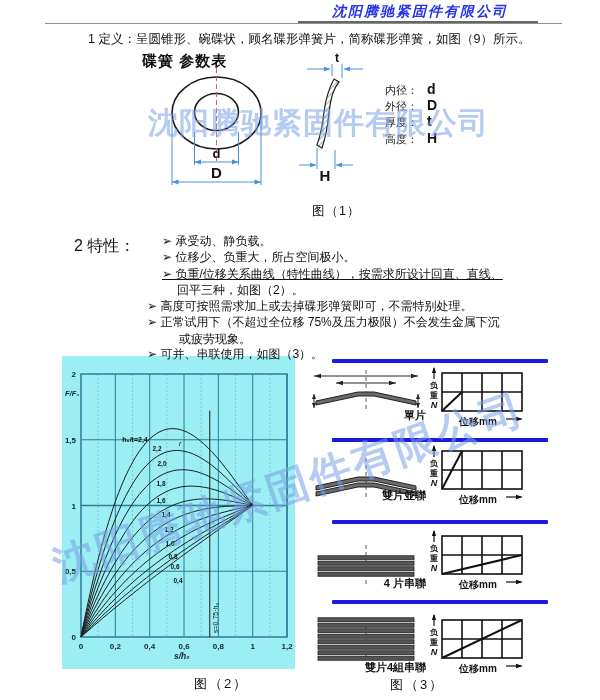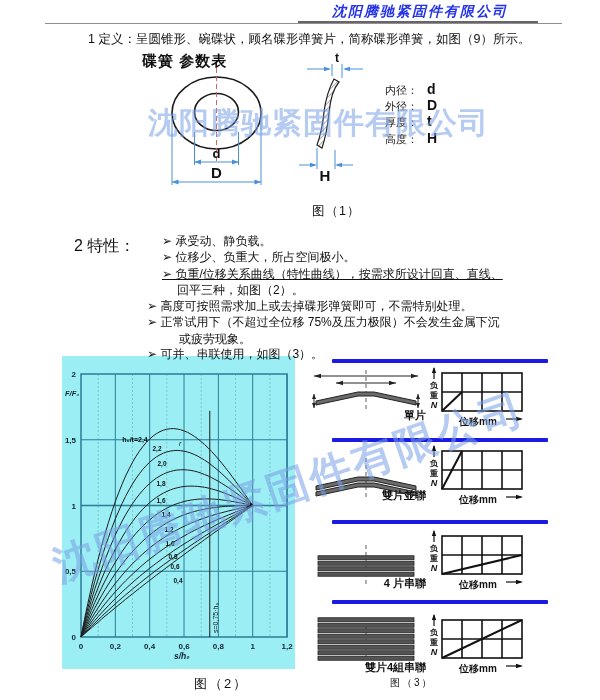--- a/index.html
+++ b/index.html
@@ -10,21 +10,21 @@
   #company-header{left:298px;top:3px;width:244px;text-align:center;
       font-size:14px;font-weight:bold;font-style:italic;letter-spacing:2px;}
   #header-rule{left:45px;top:23px;width:517px;height:1px;background:#8f8f8f;}
   #header-rule2{left:298px;top:21px;width:240px;height:2px;background:#666;}
   #def-line{left:88px;top:31px;font-size:12.5px;}
   #fig1-caption{left:277px;top:203px;font-size:12.5px;letter-spacing:1px;margin-left:35px;}
   #sec2-heading{left:74px;top:204px;font-size:16px;margin-top:32px;}
   .bullet-line{font-size:12px;}
   #fig2-block{left:62px;top:356px;width:233px;height:313px;}
   #fig2-caption{left:150px;top:675px;font-size:13px;letter-spacing:2px;margin-left:44px;}
-  #fig3-caption{left:390px;top:676px;font-size:10px;letter-spacing:2px;}
+  #fig3-caption{left:390px;top:676px;font-size:13px;letter-spacing:2px;}
   .row-label{font-size:11px;font-weight:bold;text-align:right;width:120px;left:306px;}
   .blue-bar{left:332px;width:216px;height:4px;border-radius:1px;}
   .wm{pointer-events:none;z-index:9;font-weight:bold;white-space:nowrap;}
   #wm-top{left:148px;top:103px;font-size:30px;letter-spacing:1px;}
   #wm-diag{left:55px;top:540px;font-size:42px;letter-spacing:3px;
            transform:rotate(-19deg);transform-origin:left center;}
 </style>
 </head>
 <body>
 

